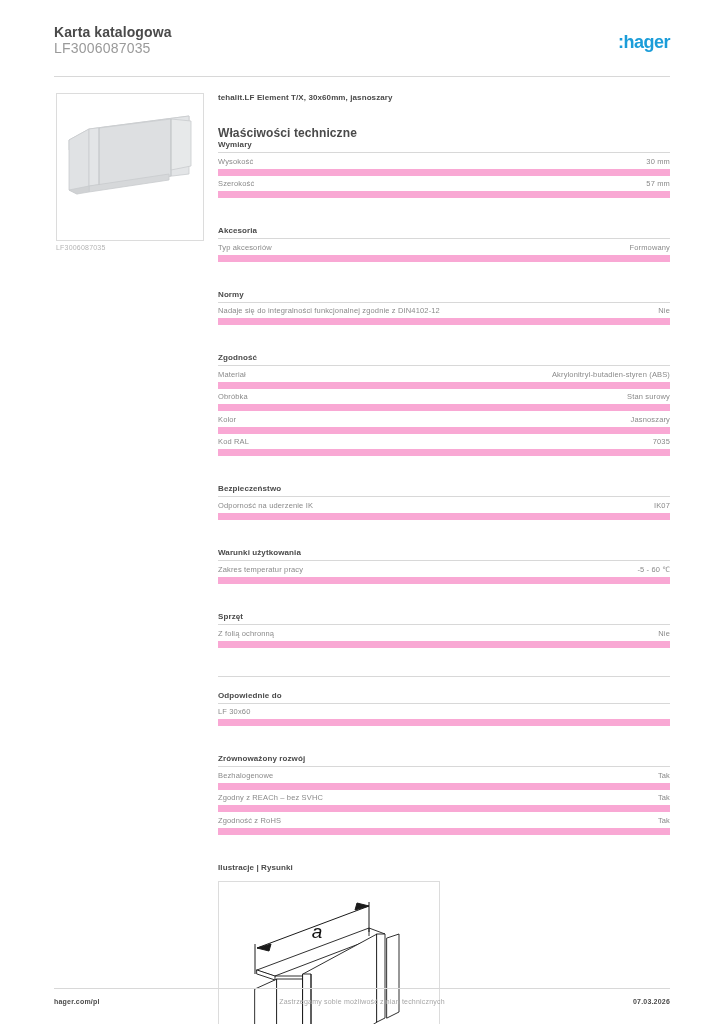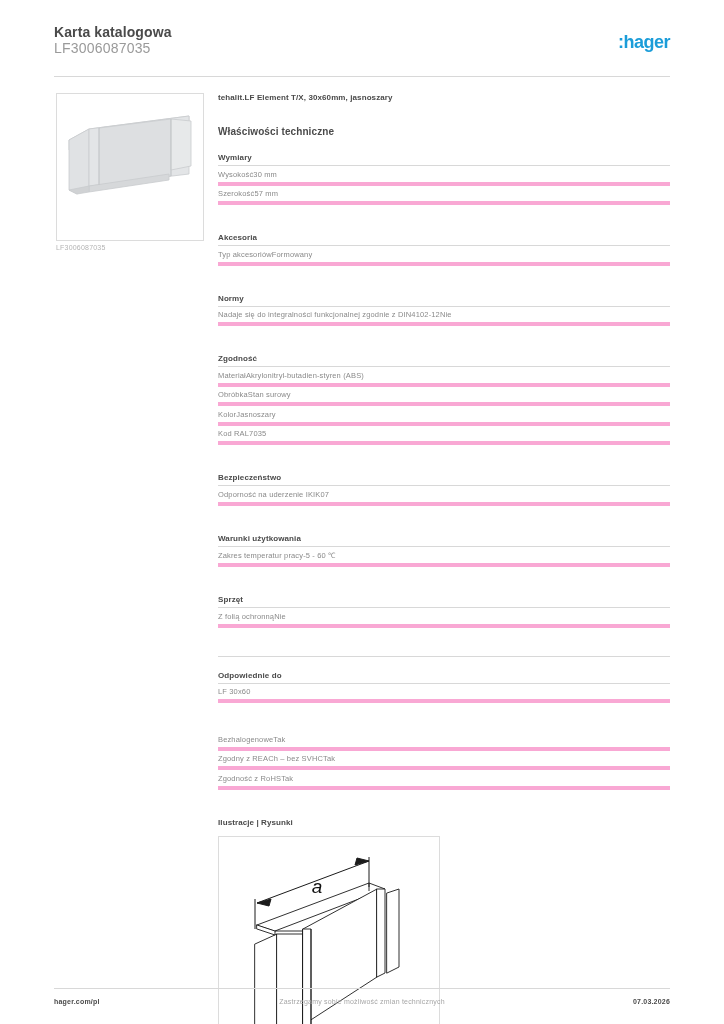--- a/index.html
+++ b/index.html
@@ -48,34 +48,34 @@
   }
 
   
   .content { position:absolute; left:218px; top:93px; width:452px; }
 
   .product-title {
     font-size:8px; font-weight:bold; color:#4a4a4a;
     letter-spacing:0.1px; margin-bottom:24px;
   }
   .block-title {
-    font-size:10px; font-weight:bold; color:#4a4a4a;
-    letter-spacing:0.1px; margin-bottom:16px;
+    font-size:12px; font-weight:bold; color:#4a4a4a;
+    letter-spacing:0.1px; 
   }
   .group { margin-bottom:28px; }
   .group-head {
     font-size:8px; font-weight:bold; color:#4a4a4a;
     letter-spacing:0.1px; padding-bottom:3px;
     border-bottom:1px solid #d8d8d8;
   }
   .row {
-    display:flex; align-items:baseline;
+    display:flex; justify-content:space-between; align-items:baseline;
     font-size:7.5px; color:#8a8a8a; letter-spacing:0.15px;
     padding:3.5px 0 3px 0;
-    border-bottom:4px solid #f9a8d4;
+    border-bottom:7px solid #f9a8d4;
   }
   .row .k { white-space:nowrap; }
   .row .v { white-space:nowrap; text-align:right; }
   .divider-strong {
     height:1px; background:#d8d8d8; margin:17px 0 14px 0;
   }
 
   
   .draw-head {
     font-size:8px; font-weight:bold; color:#4a4a4a;
@@ -225,20 +225,21 @@
 
     <div class="group">
       <div class="group-head">Odpowiednie do</div>
       <div class="row">
         <span class="k">LF 30x60</span>
         <span class="v"></span>
       </div>
     </div>
 
     <div class="group">
+      <div class="group-head">Zrównoważony rozwój</div>
       <div class="row">
         <span class="k">Bezhalogenowe</span>
         <span class="v">Tak</span>
       </div>
       <div class="row">
         <span class="k">Zgodny z REACh – bez SVHC</span>
         <span class="v">Tak</span>
       </div>
       <div class="row">
         <span class="k">Zgodność z RoHS</span>

